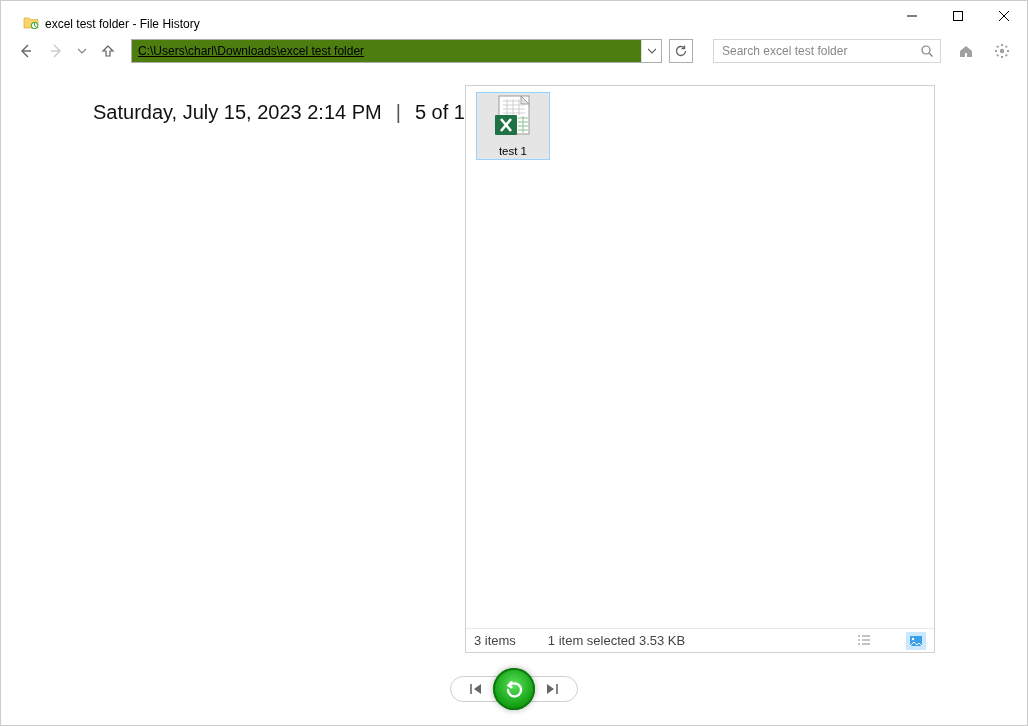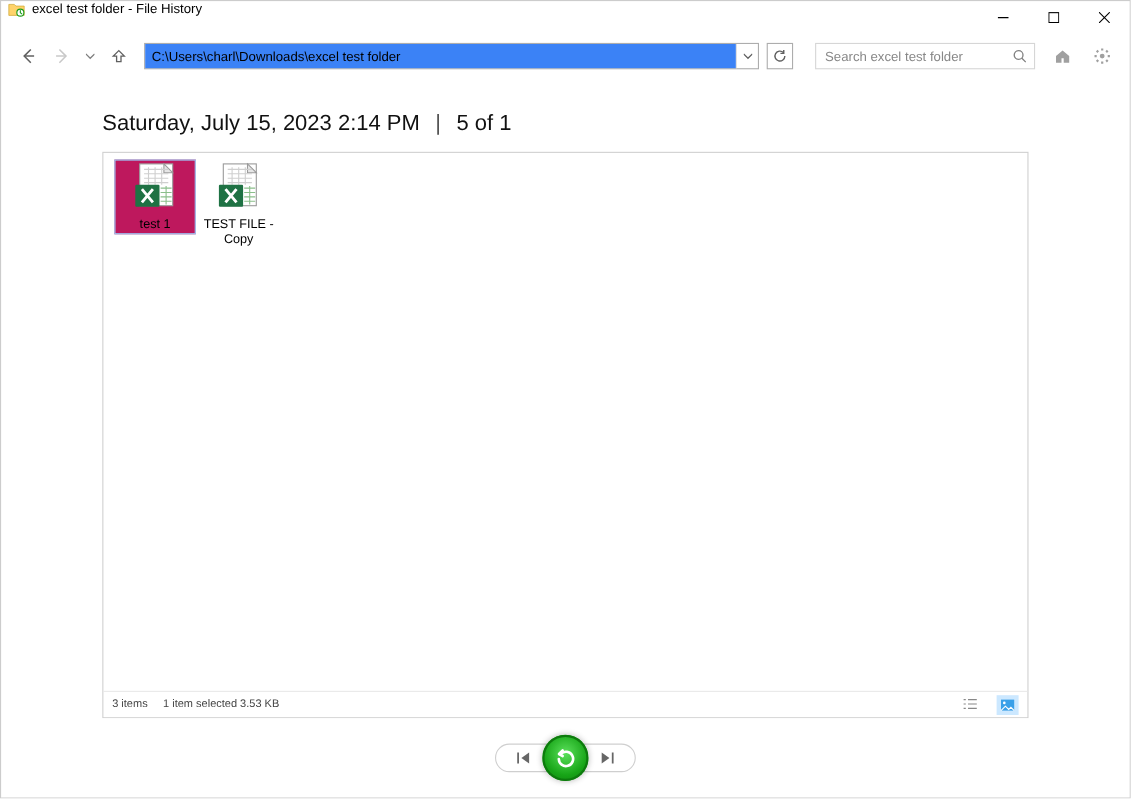--- a/index.html
+++ b/index.html
@@ -1,52 +1,52 @@
 <!DOCTYPE html>
 <html><head>
 <meta charset="utf-8">
 <style>
   * { box-sizing: border-box; }
   html, body { margin:0; padding:0; font-family: "Segoe UI", Tahoma, sans-serif; font-size:12px; background:#fff; }
   .window { width:1028px; height:726px; border:1px solid #ccc; display:flex; flex-direction:column; position:relative; }
 
   
-  .titlebar { height:30px; display:flex; align-items:flex-start; padding-left:6px; }
+  .titlebar { height:30px; display:flex; align-items:flex-end; padding-left:22px; }
   .titlebar .folder-icon { width:16px; height:16px; margin-right:6px; }
   .title-text { font-size:12px; color:#000; flex:0 0 auto; }
   .title-spacer { flex:1; }
   .win-btn { width:46px; height:30px; display:flex; align-items:center; justify-content:center; color:#222; }
 
   
   .toolbar { height:40px; padding:0 14px; display:flex; align-items:center; gap:8px; }
   .nav-arrow { width:22px; height:22px; display:flex; align-items:center; justify-content:center; color:#606060; }
   .nav-arrow.disabled { color:#c8c8c8; }
   .up-arrow { width:22px; height:22px; display:flex; align-items:center; justify-content:center; color:#606060; }
   .addrbar-wrap { flex:1; display:flex; align-items:stretch; height:24px; border:1px solid #adadad; margin-left:4px; }
-  .addr-input { flex:1; border:none; outline:none; padding:0 6px; font-size:12px; background:#3b82f6; }
+  .addr-input { flex:1; border:none; outline:none; padding:0 6px; font-size:12px; background:#4d7c0f;text-decoration:underline; }
   .addr-drop { width:20px; display:flex; align-items:center; justify-content:center; border-left:1px solid #e0e0e0; color:#606060; font-size:10px; }
   .refresh-btn { width:24px; height:24px; display:flex; align-items:center; justify-content:center; color:#606060; border:1px solid #adadad; margin-left:-1px;}
-  .searchbox { width:200px; height:24px; border:1px solid #d6d6d6; display:flex; align-items:center; padding:0 6px; margin-left:12px; color:#888;}
+  .searchbox { width:228px; height:24px; border:1px solid #d6d6d6; display:flex; align-items:center; padding:0 6px; margin-left:12px; color:#888;}
   .searchbox input { border:none; outline:none; flex:1; font-size:12px; background:transparent; color:#333;}
   .searchbox input::placeholder { color:#888; }
   .search-mag { color:#888; }
   .tool-icon-right { width:22px; height:22px; display:flex; align-items:center; justify-content:center; color:#a0a0a0; margin-left:6px; }
 
   
-  .body-area { flex:1; padding:0 92px 0 92px; display:flex; flex-direction:column; overflow:hidden; }
+  .body-area { flex:1; padding:0 92px 0 92px; display:flex; flex-direction:row; overflow:hidden; }
   .heading-row { margin-top:30px; display:flex; align-items:baseline; font-size:20px; color:#111; font-weight:400;}
   .heading-sep { margin:0 14px; color:#555; }
   .file-pane { margin-top:14px; border:1px solid #d0d0d0; flex:1; position:relative; display:flex; flex-direction:column; }
   .file-grid { flex:1; padding:6px 10px 0 10px; display:flex; align-items:flex-start; gap:2px; }
   .file-item { width:74px; display:flex; flex-direction:column; align-items:center; padding:2px; text-align:center; }
-  .file-item.selected { background:#be185d; border:1px solid #99d1ff; padding:1px;}
+  .file-item.selected { background:#e5e5e5; border:1px solid #99d1ff; padding:1px;}
   .file-label { font-size:11.5px; color:#000; line-height:14px; margin-top:2px; word-break:break-word;}
   .file-icon-outer { width:48px; height:48px; display:flex; align-items:center; justify-content:center; }
 
-  .status-row { height:24px; border-top:1px solid #e8e8e8; display:flex; align-items:center; padding:0 8px; gap:14px; font-size:10px; color:#444;}
+  .status-row { height:24px; border-top:1px solid #e8e8e8; display:flex; align-items:center; padding:0 8px; gap:32px; font-size:13px; color:#444;}
   .status-row .spacer { flex:1; }
   .view-btn { width:20px; height:18px; display:flex; align-items:center; justify-content:center; color:#777;}
   .view-btn.active { background:#cce8ff; color:#005a9e; }
 
   
   .bottom-controls { height:72px; display:flex; align-items:center; justify-content:center; gap:6px;}
   .pill-nav { display:flex; align-items:center; border:1px solid #cfcfcf; border-radius:14px; height:26px; padding:0 4px; background:#fff;}
   .pill-btn { width:44px; height:24px; display:flex; align-items:center; justify-content:center; color:#666;}
   .restore-btn { width:42px; height:42px; border-radius:50%; background:radial-gradient(circle at 50% 40%, #5be05b, #17a517 60%, #0d7a0d); box-shadow:0 0 0 2px #0d7a0d inset, 0 0 6px rgba(0,0,0,.3); display:flex; align-items:center; justify-content:center; margin:0 -6px; z-index:2;}
 
@@ -169,39 +169,20 @@
     <rect x="4" y="20" width="22" height="20" rx="1" fill="#1f7244"></rect>
     <path d="M10 24l10 12M20 24L10 36" stroke="#fff" stroke-width="2.6"></path>
     <g stroke="#8bbf8b">
       <path d="M27 23h10M27 27h10M27 31h10M27 35h10"></path>
       <path d="M32 21v17"></path>
     </g>
   </svg>
             </div>
             <div class="file-label">test 1</div>
           </div>
-          <div class="file-item">
-            <div class="file-icon-outer">
-              <svg width="44" height="46" viewBox="0 0 44 46">
-    <rect x="8" y="1" width="30" height="38" fill="#fff" stroke="#9a9a9a"></rect>
-    <path d="M30 1l8 8h-8z" fill="#e6e6e6" stroke="#9a9a9a"></path>
-    <g stroke="#cfcfcf">
-      <path d="M12 6h22M12 10h22M12 14h22M12 18h22"></path>
-      <path d="M16 4v16M22 4v16M28 4v16"></path>
-    </g>
-    <rect x="4" y="20" width="22" height="20" rx="1" fill="#1f7244"></rect>
-    <path d="M10 24l10 12M20 24L10 36" stroke="#fff" stroke-width="2.6"></path>
-    <g stroke="#8bbf8b">
-      <path d="M27 23h10M27 27h10M27 31h10M27 35h10"></path>
-      <path d="M32 21v17"></path>
-    </g>
-  </svg>
-            </div>
-            <div class="file-label">TEST FILE - Copy</div>
-          </div>
         </div>
 
       <div class="status-row">
         <span>3 items</span>
         <span>1 item selected  3.53 KB</span>
         <span class="spacer"></span>
         <div class="view-btn">
           <svg width="14" height="12" viewBox="0 0 14 12">
               <g stroke="#888" stroke-width="1">
                 <path d="M1 1h2M5 1h8M1 5h2M5 5h8M1 9h2M5 9h8"></path>

